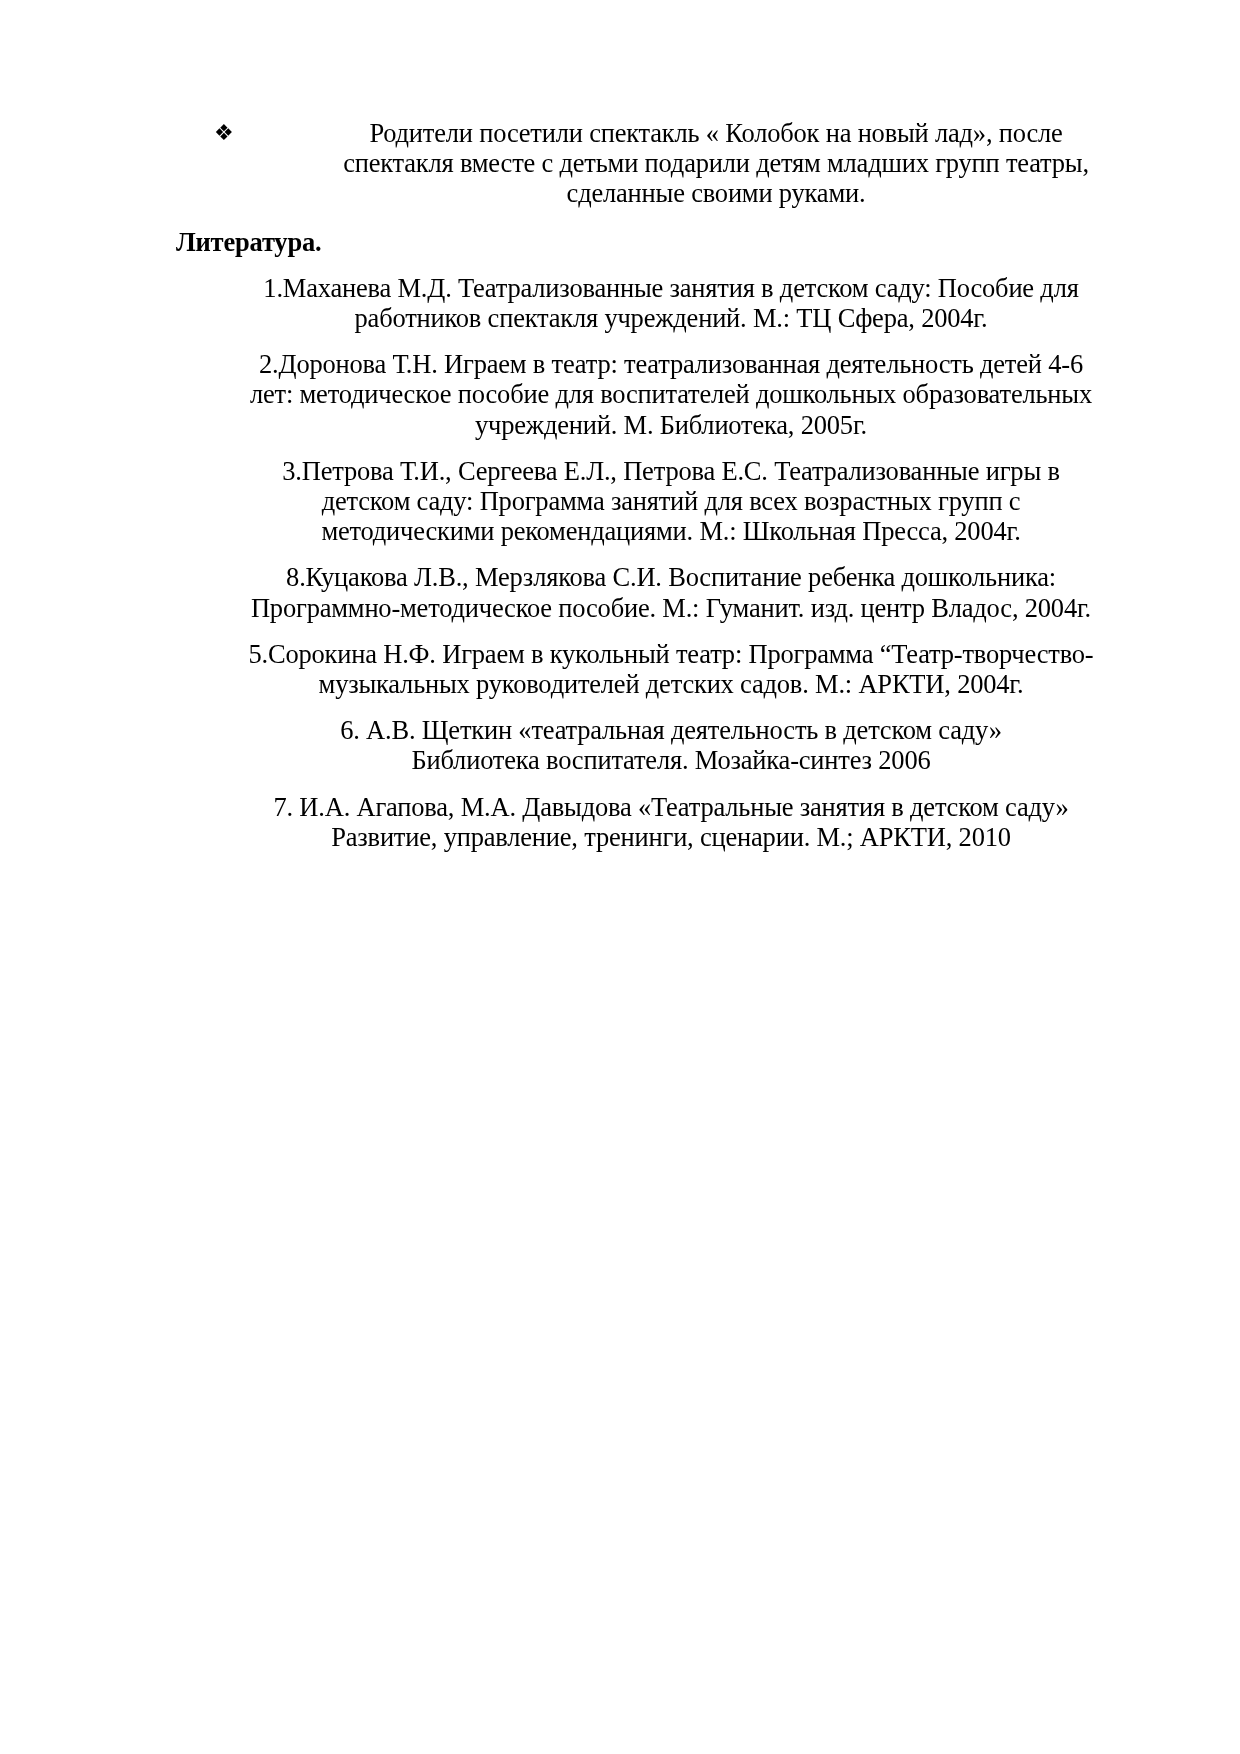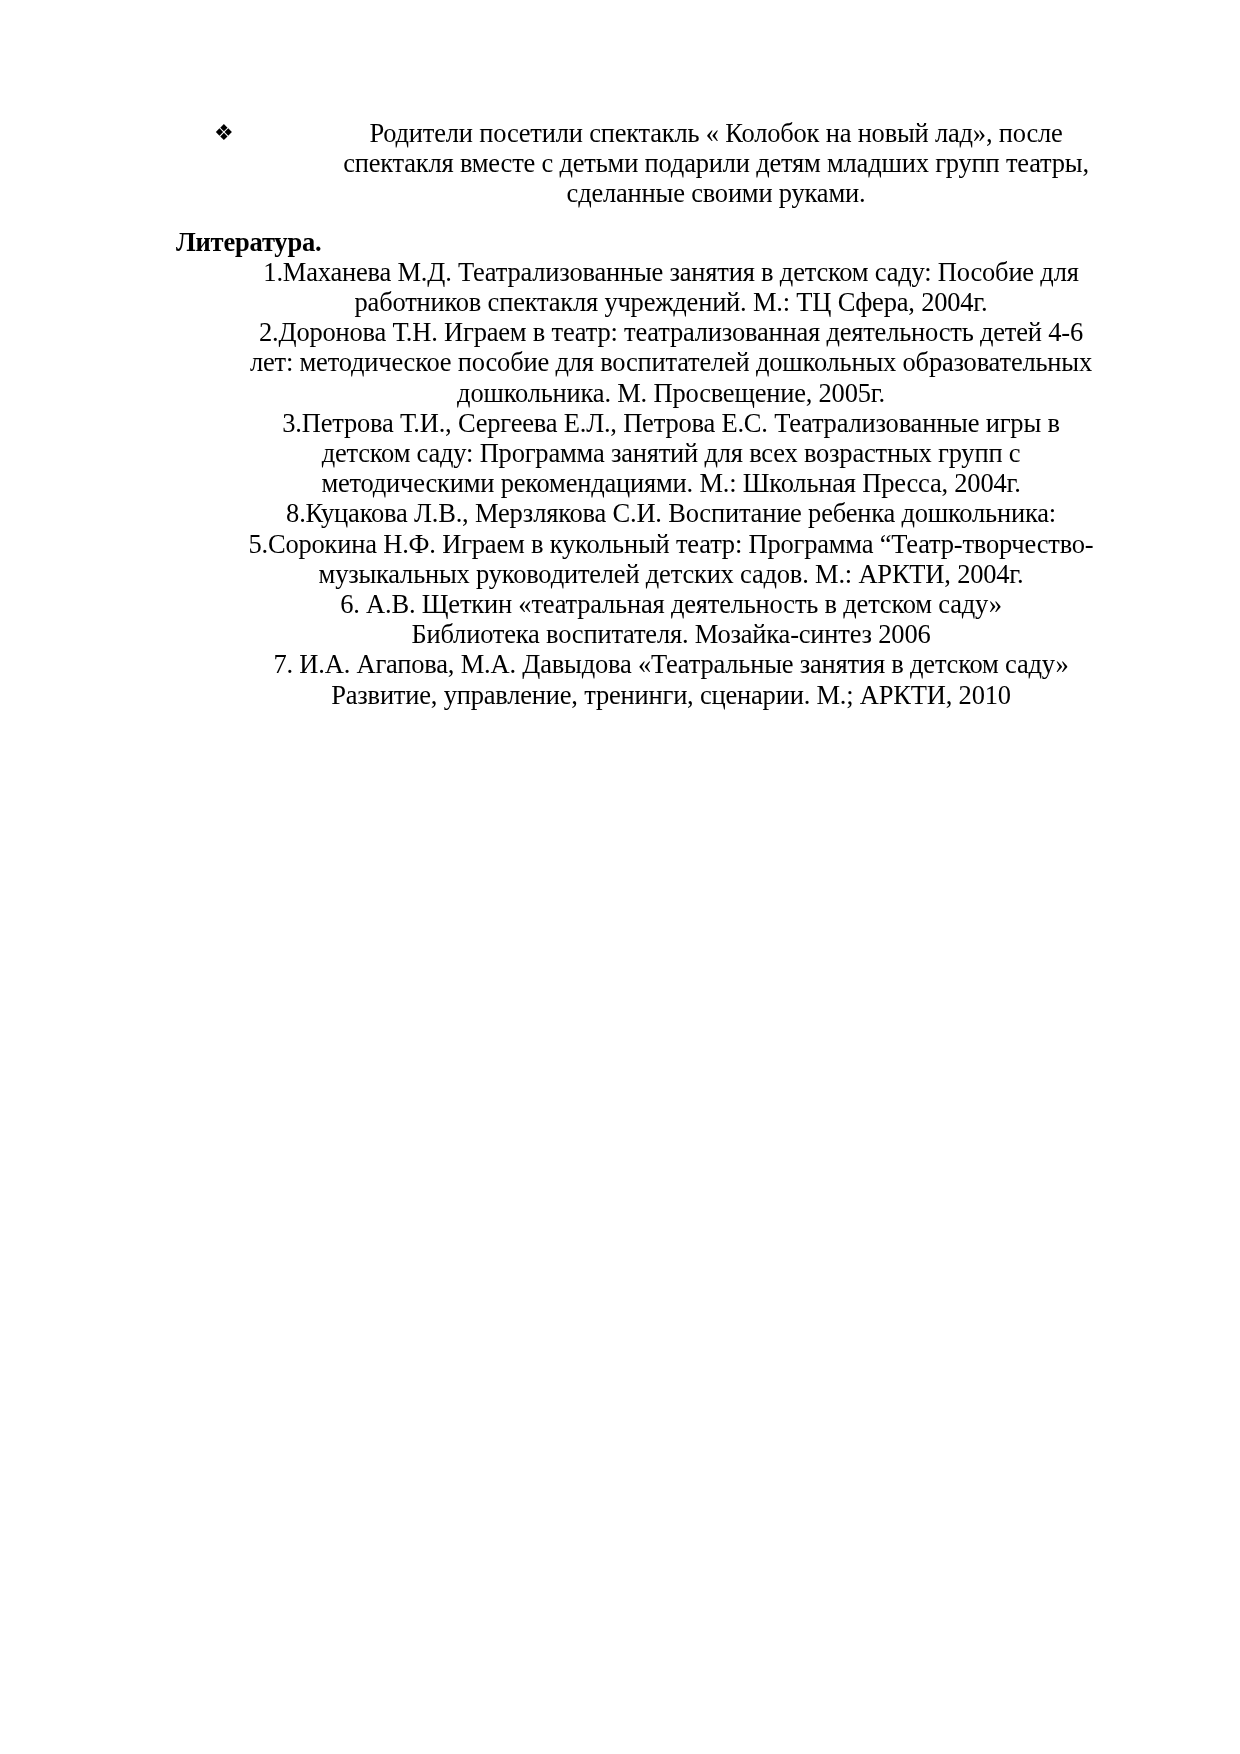--- a/index.html
+++ b/index.html
@@ -35,21 +35,21 @@
       top: 0;
       font-family: "DejaVu Sans", sans-serif;
       font-size: 22px;
       line-height: 30px;
     }
     .heading {
       font-weight: bold;
       margin-top: 18px;
     }
     .ref {
-      margin: 0;
+      margin: 16px;
     }
     .line {
       display: block;
       white-space: nowrap;
       text-align: center;
     }
   </style>
 </head>
 <body>
 
@@ -65,29 +65,30 @@
   <div class="heading">Литература.</div>
 
   <div>
     <p class="ref">
       <span class="line">1.Маханева М.Д. Театрализованные занятия в детском саду: Пособие для</span>
       <span class="line">работников спектакля учреждений. М.: ТЦ Сфера, 2004г.</span>
     </p>
     <p class="ref">
       <span class="line">2.Доронова Т.Н. Играем в театр: театрализованная деятельность детей 4-6</span>
       <span class="line">лет: методическое пособие для воспитателей дошкольных образовательных</span>
-      <span class="line">дошкольника. М. Просвещение, 2005г.</span>
+      <span class="line">учреждений. М. Библиотека, 2005г.</span>
     </p>
     <p class="ref">
       <span class="line">3.Петрова Т.И., Сергеева Е.Л., Петрова Е.С. Театрализованные игры в</span>
       <span class="line">детском саду: Программа занятий для всех возрастных групп с</span>
       <span class="line">методическими рекомендациями. М.: Школьная Пресса, 2004г.</span>
     </p>
     <p class="ref">
       <span class="line">8.Куцакова Л.В., Мерзлякова С.И. Воспитание ребенка дошкольника:</span>
+      <span class="line">Программно-методическое пособие. М.: Гуманит. изд. центр Владос, 2004г.</span>
     </p>
     <p class="ref">
       <span class="line">5.Сорокина Н.Ф. Играем в кукольный театр: Программа “Театр-творчество-</span>
       <span class="line">музыкальных руководителей детских садов. М.: АРКТИ, 2004г.</span>
     </p>
     <p class="ref">
       <span class="line">6. А.В. Щеткин «театральная деятельность в детском саду»</span>
       <span class="line">Библиотека воспитателя. Мозайка-синтез 2006</span>
     </p>
     <p class="ref">

